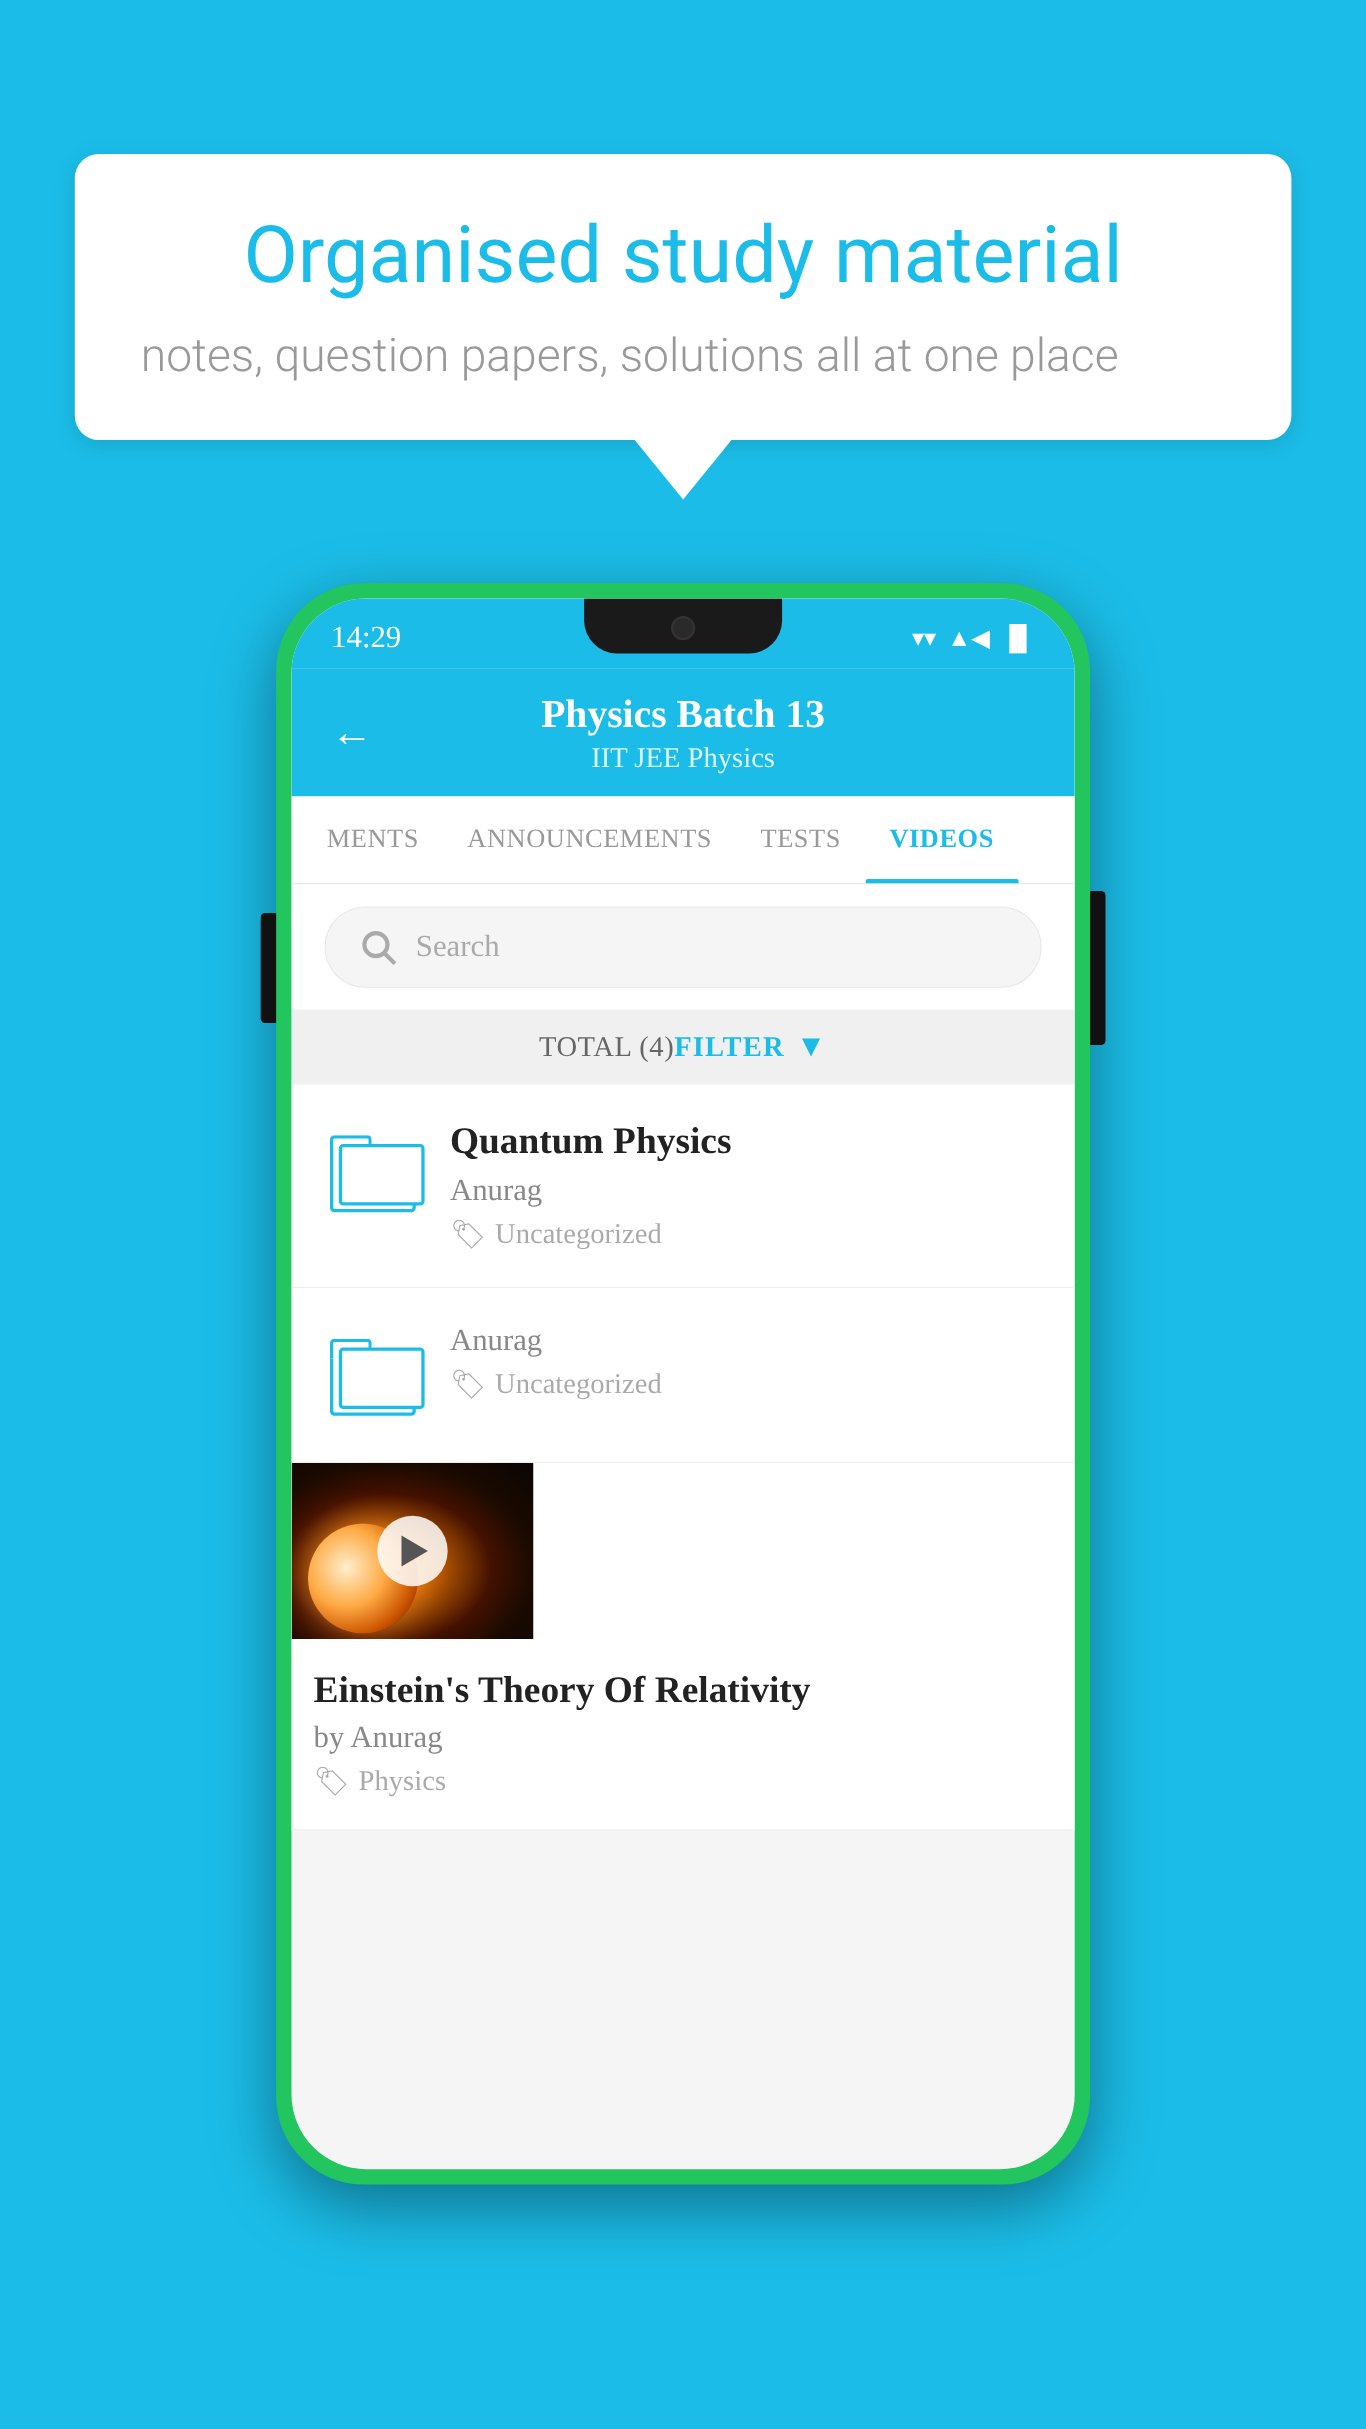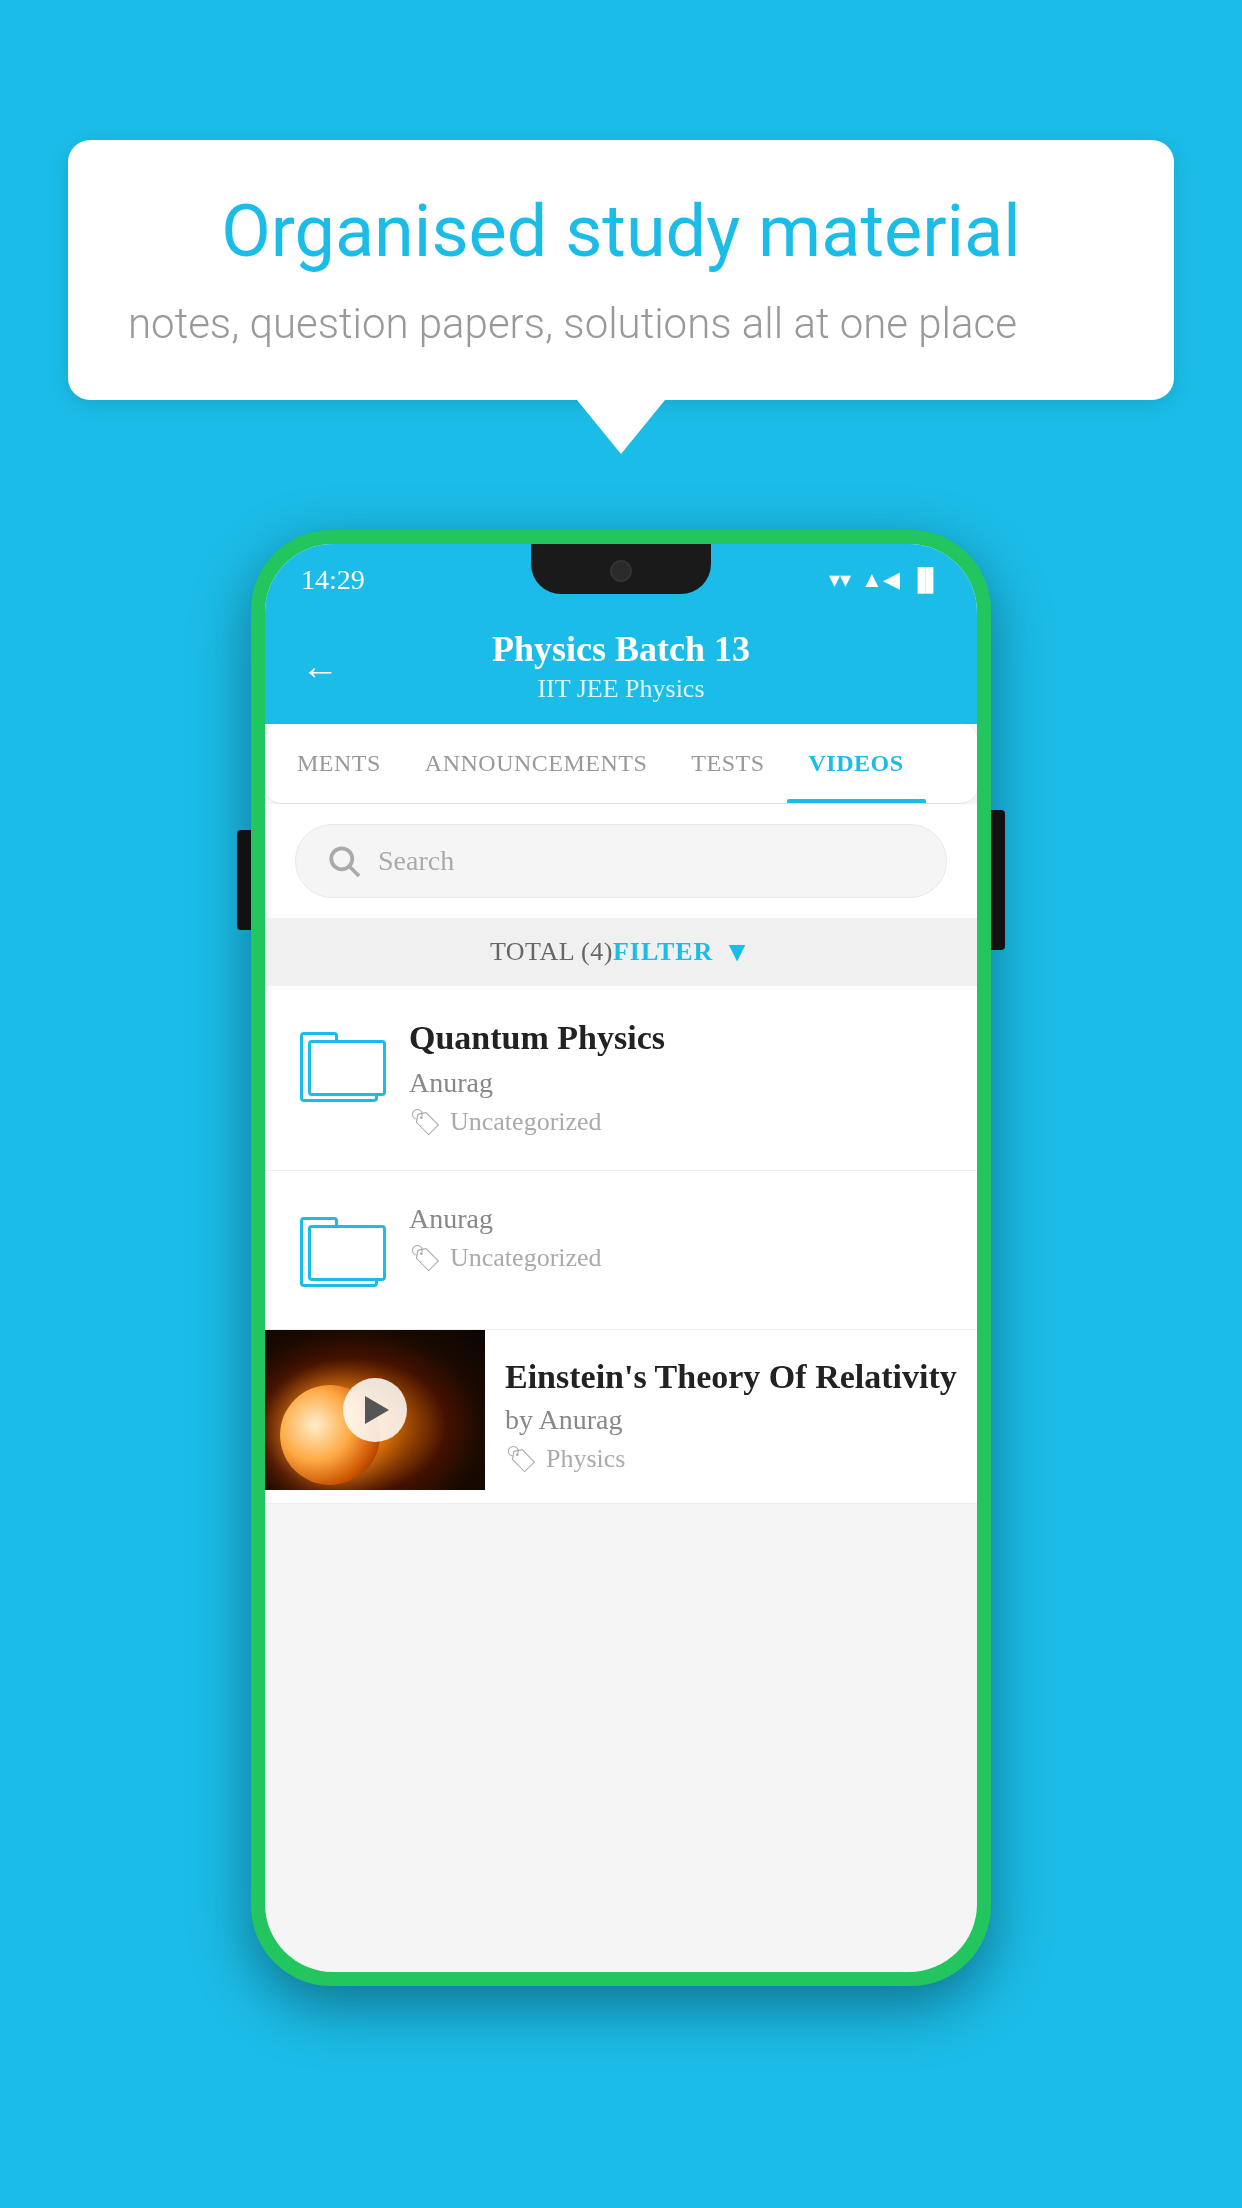--- a/index.html
+++ b/index.html
@@ -193,21 +193,20 @@
       font-size: 26px;
       margin-top: 4px;
     }
 
     
     .tabs {
       background: white;
       display: flex;
       border-bottom: 1px solid #e0e0e0;
       padding: 0 10px;
-      border-radius: 16px;
     }
 
     .tab {
       padding: 26px 22px;
       font-size: 24px;
       color: #999;
       font-weight: 500;
       letter-spacing: 0.5px;
       cursor: pointer;
       position: relative;
@@ -379,20 +378,21 @@
       font-size: 26px;
     }
 
     
     .list-item-thumb {
       display: flex;
       align-items: flex-start;
       padding: 0;
       border-bottom: 1px solid #eee;
       cursor: pointer;
+      flex-direction: column;
     }
 
     .thumb-wrapper {
       width: 220px;
       height: 160px;
       flex-shrink: 0;
       position: relative;
       overflow: hidden;
       background: #111;
     }

